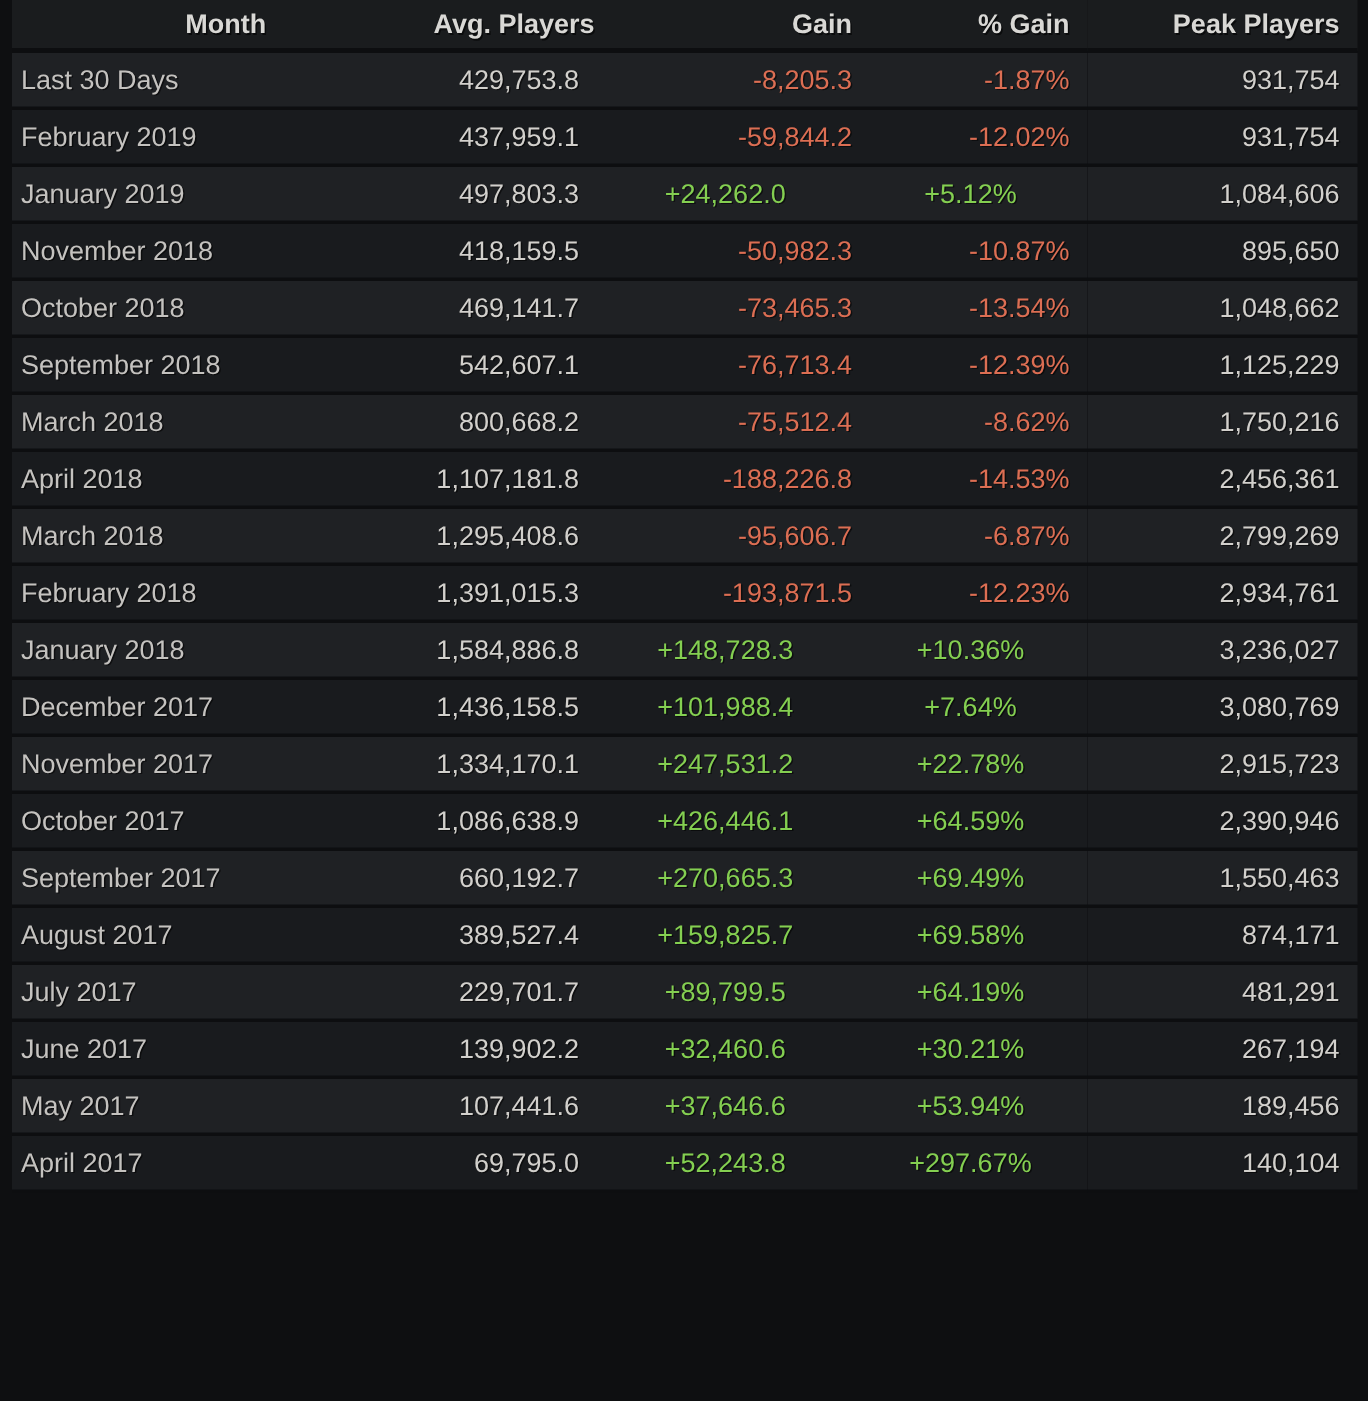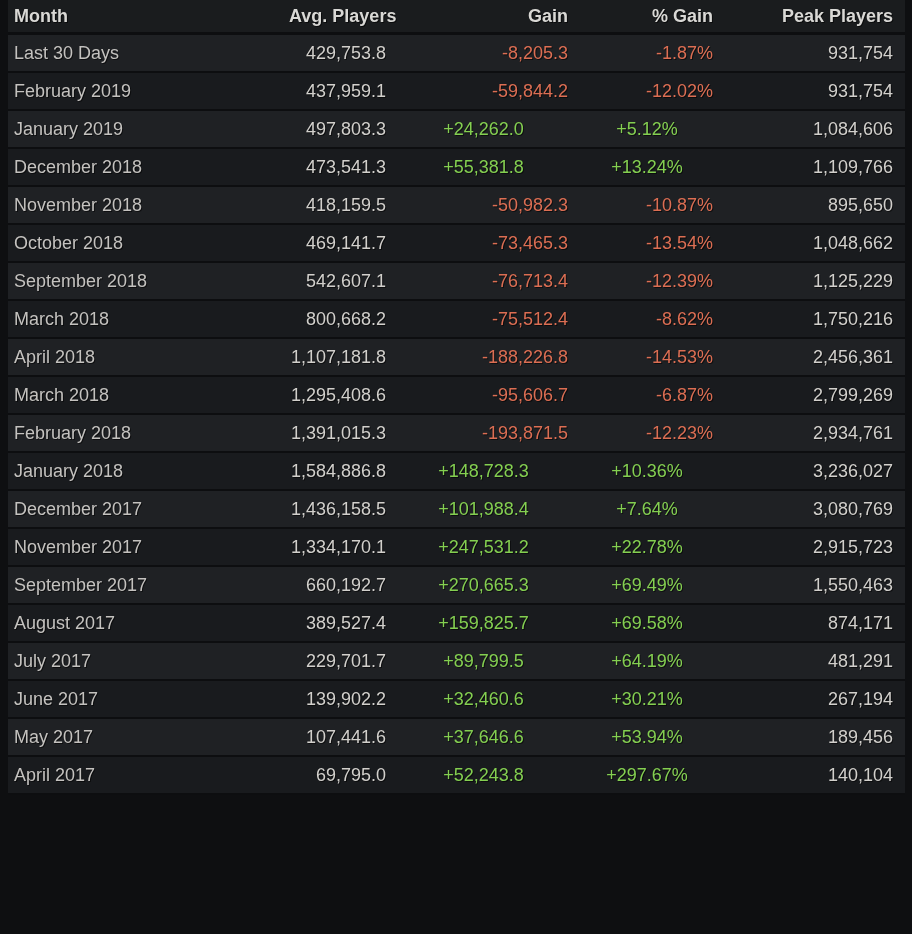--- a/index.html
+++ b/index.html
@@ -39,21 +39,21 @@
     white-space: nowrap;
     overflow: hidden;
   }
   tbody tr:nth-child(odd)  { background: var(--row-odd, #1f2124); }
   tbody tr:nth-child(even) { background: var(--row-even, #191b1e); }
   .month {
     text-align: left;
     padding-left: 6px;
     color: var(--month-text, #c4c2bf);
   }
-  th.month { color: var(--header-text, #d9d8d5); }
+  th.month { color: var(--header-text, #d9d8d5); text-align: center; }
   .num {
     text-align: right;
     padding-right: 12px;
   }
   td.pos { color: var(--pos, #84cf51); text-align: center; }
   td.neg { color: var(--neg, #dc6e53); }
   tr.current td { }
 </style>
 </head>
 <body>
@@ -92,27 +92,20 @@
           <td class="num">931,754</td>
         </tr>
         <tr>
           <td class="month">January 2019</td>
           <td class="num">497,803.3</td>
           <td class="num pos">+24,262.0</td>
           <td class="num pos">+5.12%</td>
           <td class="num">1,084,606</td>
         </tr>
         <tr>
-          <td class="month">December 2018</td>
-          <td class="num">473,541.3</td>
-          <td class="num pos">+55,381.8</td>
-          <td class="num pos">+13.24%</td>
-          <td class="num">1,109,766</td>
-        </tr>
-        <tr>
           <td class="month">November 2018</td>
           <td class="num">418,159.5</td>
           <td class="num neg">-50,982.3</td>
           <td class="num neg">-10.87%</td>
           <td class="num">895,650</td>
         </tr>
         <tr>
           <td class="month">October 2018</td>
           <td class="num">469,141.7</td>
           <td class="num neg">-73,465.3</td>
@@ -169,20 +162,27 @@
           <td class="num">3,080,769</td>
         </tr>
         <tr>
           <td class="month">November 2017</td>
           <td class="num">1,334,170.1</td>
           <td class="num pos">+247,531.2</td>
           <td class="num pos">+22.78%</td>
           <td class="num">2,915,723</td>
         </tr>
         <tr>
+          <td class="month">October 2017</td>
+          <td class="num">1,086,638.9</td>
+          <td class="num pos">+426,446.1</td>
+          <td class="num pos">+64.59%</td>
+          <td class="num">2,390,946</td>
+        </tr>
+        <tr>
           <td class="month">September 2017</td>
           <td class="num">660,192.7</td>
           <td class="num pos">+270,665.3</td>
           <td class="num pos">+69.49%</td>
           <td class="num">1,550,463</td>
         </tr>
         <tr>
           <td class="month">August 2017</td>
           <td class="num">389,527.4</td>
           <td class="num pos">+159,825.7</td>

